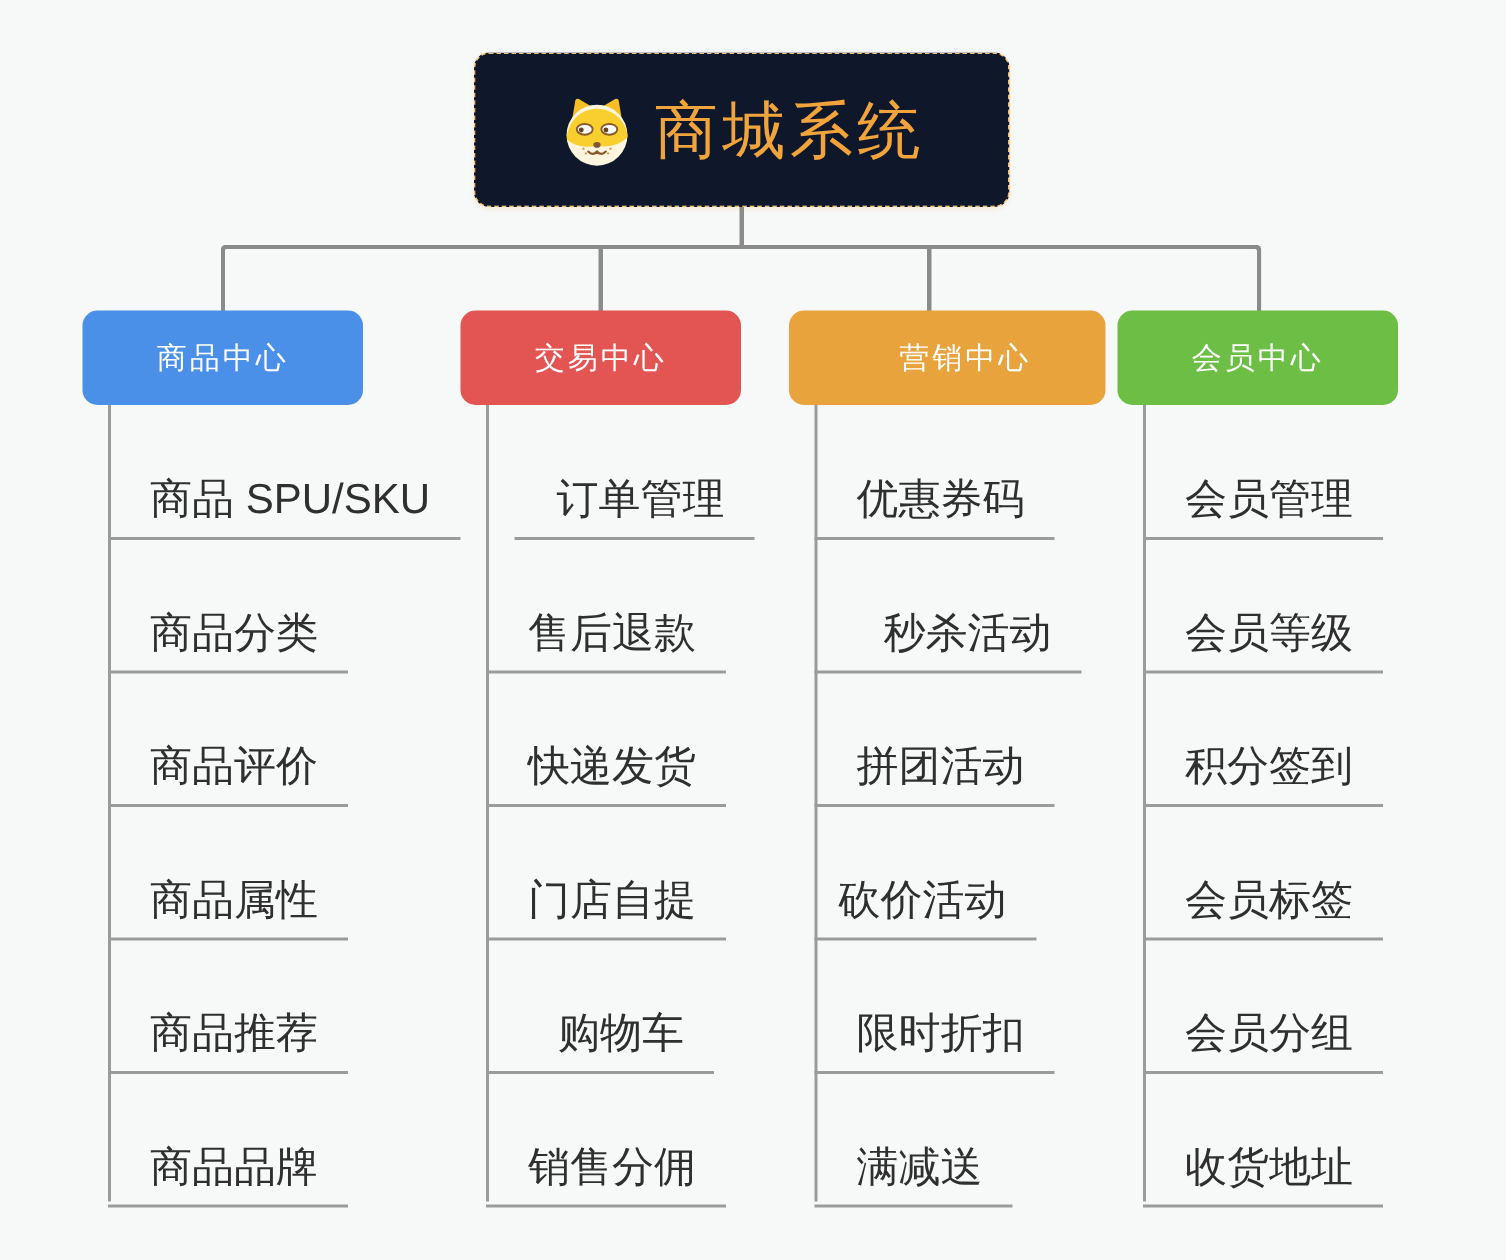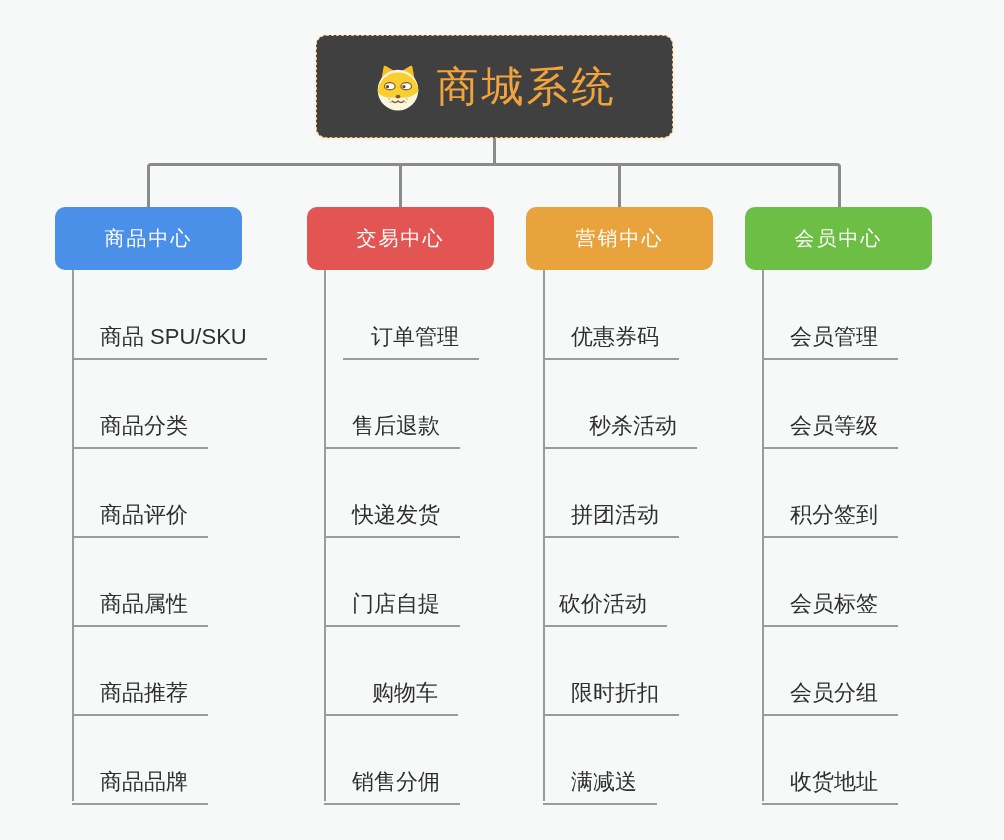--- a/index.html
+++ b/index.html
@@ -9,21 +9,21 @@
   }
   #stage{
     position:relative;
     width:1004px;height:840px;
     background:#f7f8f8;
     overflow:hidden;
   }
   
   .root-node{
     position:absolute;left:316px;top:35px;width:357px;height:103px;
-    background:#404040;
+    background:#0f172a;
     border:1px dashed #f0be6e;
     border-radius:10px;
     box-shadow:0 1px 3px rgba(240,190,110,.25);
     display:flex;align-items:center;justify-content:center;gap:14px;
     box-sizing:border-box;
   }
   .root-title{
     font-size:42px;letter-spacing:3px;color:#f1a43c;white-space:nowrap;
   }
   .doge{width:50px;height:50px;flex:0 0 auto;}
@@ -44,21 +44,21 @@
     display:flex;align-items:center;justify-content:center;
     color:#ffffff;font-size:20px;letter-spacing:2px;
   }
   
   .col-line{position:absolute;top:270px;width:2px;height:531px;background:#9b9b9b;}
   .leaf{
     position:absolute;height:36px;
     border-bottom:2px solid #9b9b9b;
     display:flex;align-items:flex-end;
     padding:0 20px 6px 28px;
-    font-size:22px;color:#2f2f2f;
+    font-size:28px;color:#2f2f2f;
     white-space:nowrap;
   }
 </style>
 </head>
 <body>
 
 <div id="stage">
 
   <div class="root-node">
     <svg class="doge" viewBox="0 0 64 64">
@@ -84,21 +84,21 @@
   <div class="conn-frame"></div>
   <div class="line" style="left:399px;top:166px;width:3px;height:42px;"></div>
   <div class="line" style="left:618px;top:166px;width:3px;height:42px;"></div>
 
   <div class="branch" style="left: 55px; background: rgb(75, 144, 232);">
     <span>商品中心</span>
   </div>
   <div class="branch" style="left: 307px; background: rgb(226, 85, 83);">
     <span>交易中心</span>
   </div>
-  <div class="branch" style="left: 526px; background: rgb(232, 163, 61);">
+  <div class="branch" style="left: 526px; background: rgb(232, 163, 61); padding-left: 24px;">
     <span>营销中心</span>
   </div>
   <div class="branch" style="left: 745px; background: rgb(108, 190, 68);">
     <span>会员中心</span>
   </div>
 
   <div class="col-line" style="left:72px;"></div>
   <div class="leaf" style="left:72px;top:316px;">商品 SPU/SKU</div>
   <div class="leaf" style="left:72px;top:405px;">商品分类</div>
   <div class="leaf" style="left:72px;top:494px;">商品评价</div>

